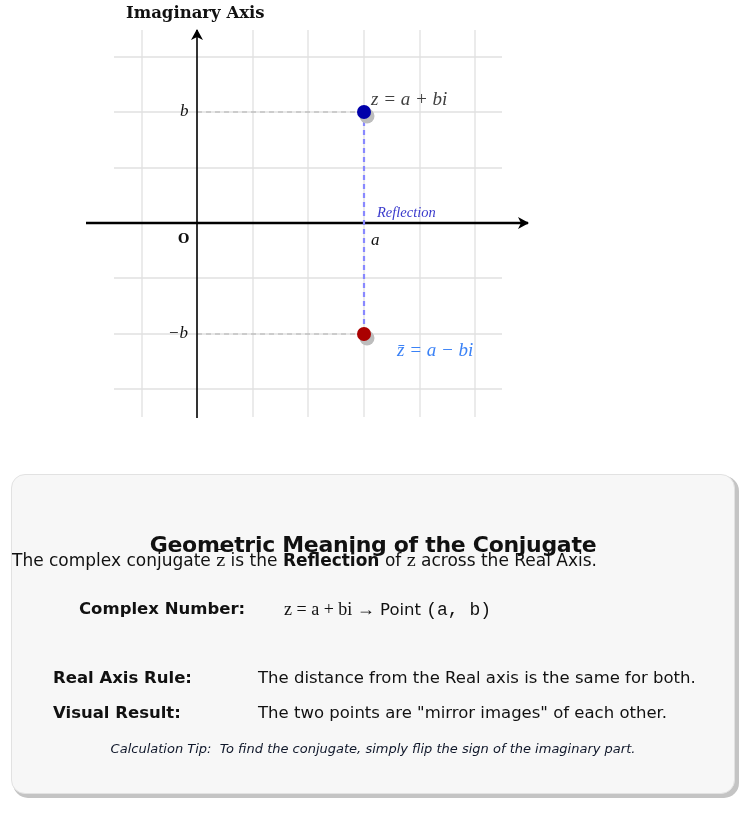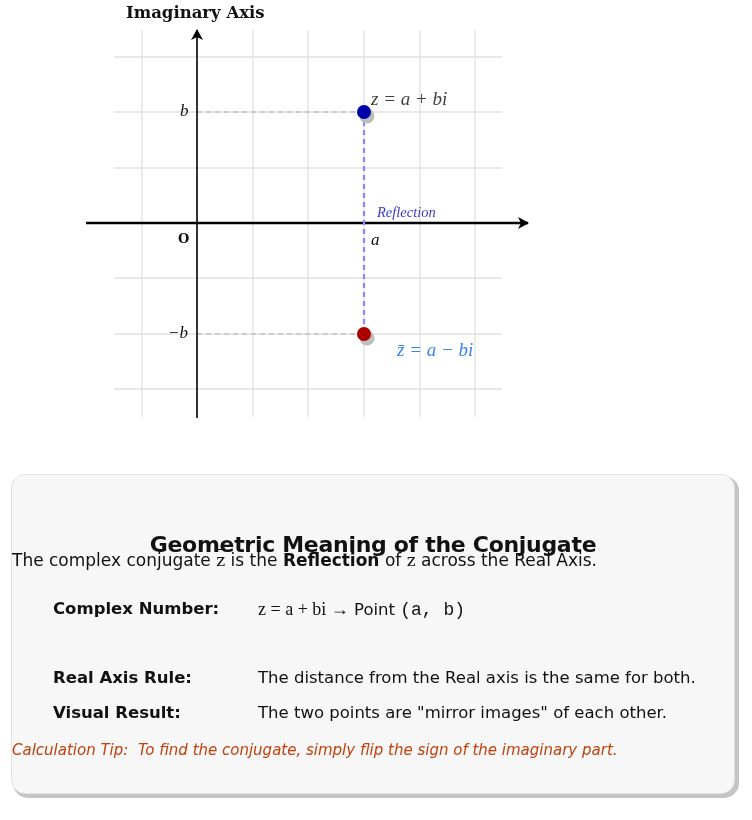--- a/index.html
+++ b/index.html
@@ -20,21 +20,21 @@
   #info-title { position: absolute; left: 0; right: 0; top: 23px; text-align: center; font-family: "DejaVu Sans", sans-serif; font-weight: bold; font-size: 22px; letter-spacing: -0.3px; color: #111; margin-top: 34px; }
   #info-intro { position: absolute; left: 0; right: 0; top: 75px; text-align: left; font-family: "DejaVu Sans", sans-serif; font-size: 17px; color: #111; }
   #info-intro b { font-weight: bold; }
   .zbar { text-decoration: overline; font-family: "DejaVu Serif", serif; }
   .zsym { font-family: "DejaVu Serif", serif; }
   .row { position: absolute; left: 41px; right: 0; height: 26px; font-size: 16.5px; font-family: "DejaVu Sans", sans-serif; color: #111; }
   .row .k { position: absolute; left: 0; font-weight: bold; }
   .row .v { position: absolute; left: 205px; white-space: nowrap; }
   .row .v .m { font-family: "Liberation Serif", "DejaVu Serif", serif; font-size: 18px; }
   .row .v .p { font-family: Liberation Mono, monospace; font-size: 18px; }
-  #info-tip { position: absolute; left: 0; right: 0; top: 266px; font-family: "DejaVu Sans", sans-serif; font-style: italic; font-size: 15px; color: #c2410c; }
+  #info-tip { position: absolute; left: 0; right: 0; top: 266px; text-align: center; font-family: "DejaVu Sans", sans-serif; font-style: italic; font-size: 13px; color: #0f172a; }
 </style>
 </head>
 <body>
 
 <div id="diagram">
   <svg width="752" height="440" viewBox="0 0 752 440" xmlns="http://www.w3.org/2000/svg">
     <defs>
       <marker id="arrow" markerWidth="12" markerHeight="12" refX="10" refY="6" orient="auto" markerUnits="userSpaceOnUse">
         <path d="M0,0 L11,6 L0,12 L3,6 Z" fill="#000"></path>
       </marker>
@@ -75,21 +75,21 @@
   <div class="lbl math" style="left:371px; top:88px; color:#404040;">z = a + bi</div>
   <div class="lbl math" style="left:371px; top:339px; color:#3b82f6;margin-left:26px;">z̄ = a − bi</div>
 </div>
 
 <div id="info-box">
   <div id="info-title">Geometric Meaning of the Conjugate</div>
   <div id="info-intro">
     <span>The complex conjugate </span><span class="zbar">z</span><span> is the </span><b>Reflection</b><span> of </span><span class="zsym">z</span><span> across the Real Axis.</span>
   </div>
 
-  <div class="row" style="top:124px;">
+  <div class="row" style="top:124px;margin-left:26px;">
     <span class="k">Complex Number:</span>
     <span class="v"><span class="m">z = a + bi →</span><span> Point </span><span class="p">(a, b)</span></span>
   </div>
   <div class="row" style="top:158px;">
   </div>
   <div class="row" style="top:228px;">
     <span class="k">Visual Result:</span>
     <span class="v">The two points are "mirror images" of each other.</span>
   </div>
   <div class="row" style="top:193px;">

